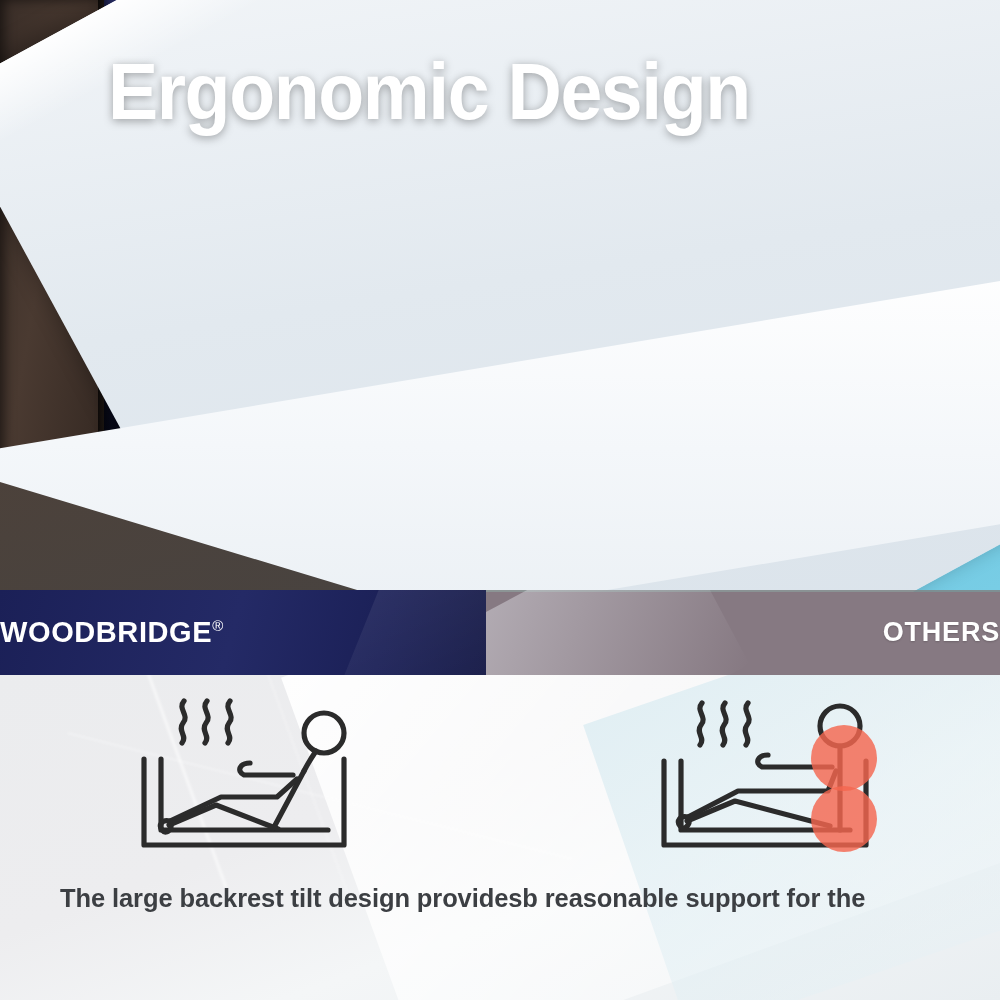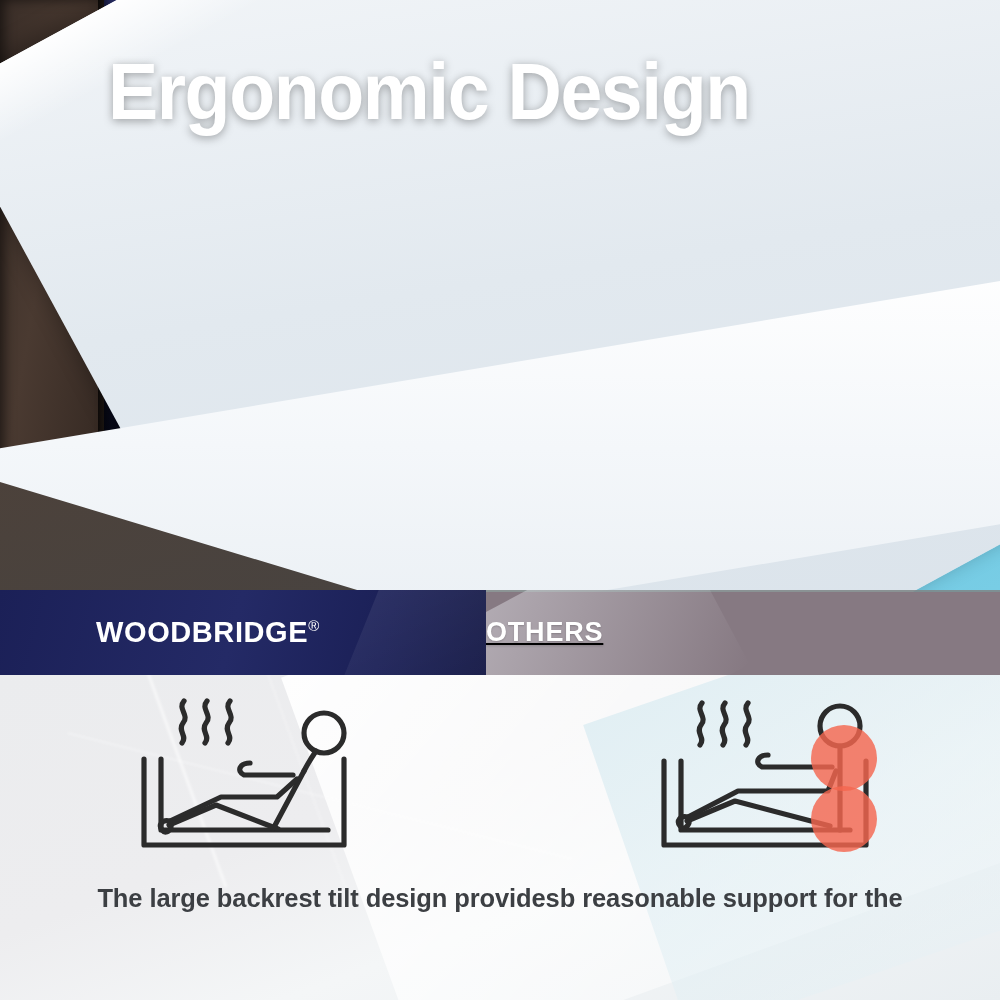--- a/index.html
+++ b/index.html
@@ -125,32 +125,30 @@
     display:flex;align-items:center;
     overflow:hidden;
   }
   .brand-left:after{
     content:"";position:absolute;right:-70px;top:-30px;width:190px;height:160px;
     background:linear-gradient(135deg,rgba(255,255,255,.09),rgba(255,255,255,0));
     transform:rotate(22deg);
   }
   .brand-name{
     position:relative;z-index:2;
-    margin-left:96px;
     color:#ffffff;font-size:29px;font-weight:700;letter-spacing:.6px;
   }
   .reg{
     font-size:15px;vertical-align:super;font-weight:400;letter-spacing:0;
   }
   .brand-right{
     position:relative;width:514px;height:85px;
     background:rgba(126,134,136,.88);
-    display:flex;align-items:center;justify-content:flex-start;
-    overflow:hidden;
-    text-decoration:underline;
+    display:flex;align-items:center;justify-content:flex-end;
+    overflow:hidden;
   }
   .brand-right:before{
     content:"";position:absolute;left:-40px;top:-20px;width:280px;height:170px;
     background:linear-gradient(140deg,rgba(226,226,232,.55),rgba(226,226,232,0));
     transform:rotate(-28deg);
   }
   .others-name{
     position:relative;z-index:2;
     color:#ffffff;font-size:27px;font-weight:700;letter-spacing:.8px;
     text-shadow:0 1px 2px rgba(0,0,0,.18);
@@ -178,21 +176,20 @@
   }
 
   .icons{
     position:absolute;left:0;top:0;width:1000px;height:185px;z-index:4;
   }
   .icon-left{position:absolute;left:128px;top:18px;}
   .icon-right{position:absolute;left:650px;top:18px;}
 
   .caption{
     position:absolute;left:60px;top:200px;width:880px;z-index:5;
-    text-align:center;
     color:#3c3f43;
     font-size:25.5px;
     font-weight:700;
     line-height:1.85;
     letter-spacing:-.1px;
   }
 </style>
 </head>
 <body>
 

